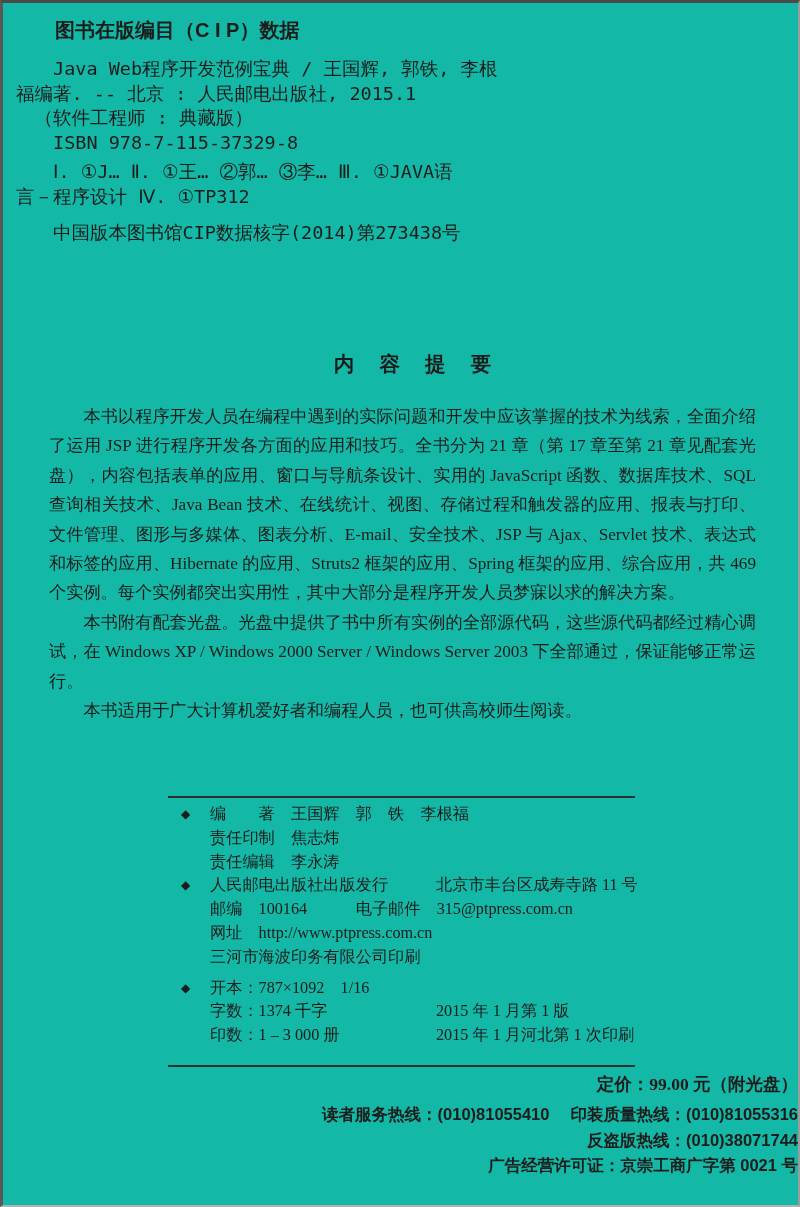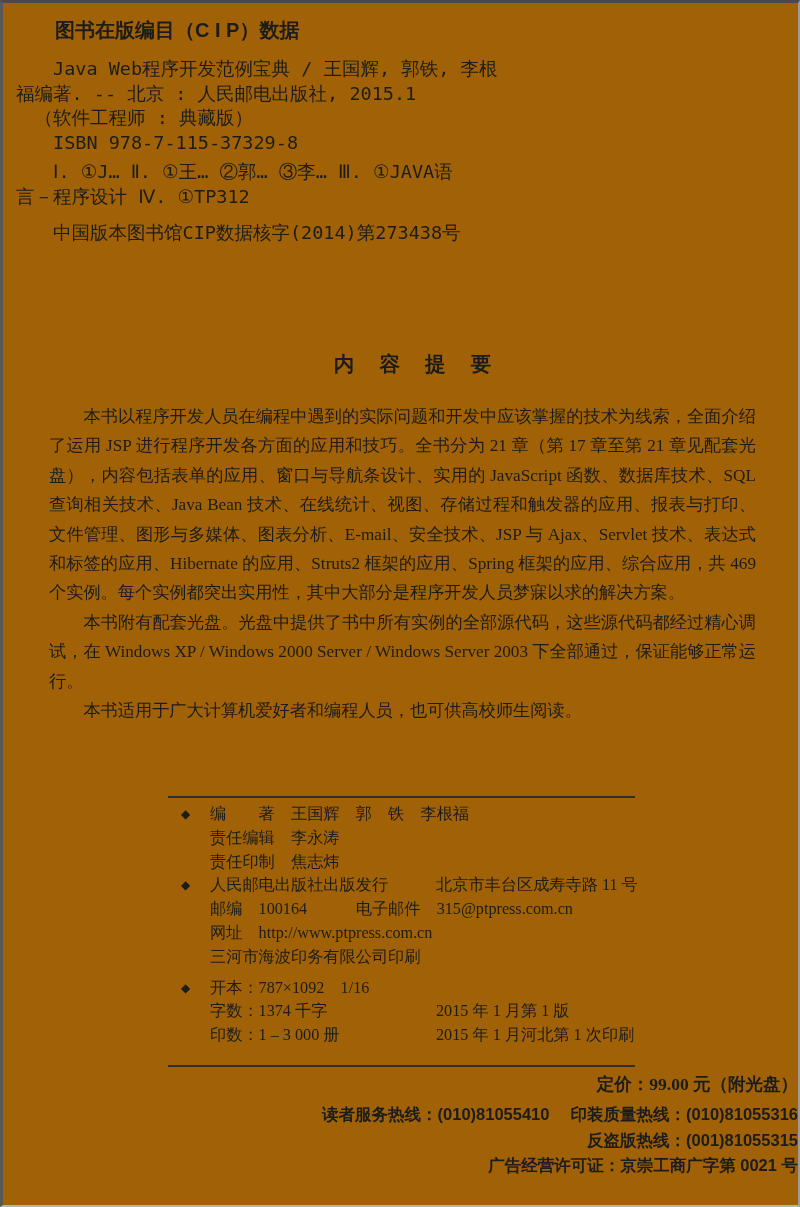--- a/index.html
+++ b/index.html
@@ -1,20 +1,20 @@
 <!DOCTYPE html>
 <html><head>
 <meta charset="utf-8">
 <style>
   html,body{margin:0;padding:0;background:#e8e8e8;}
   .page{
     position:relative;
     width:800px;height:1207px;
     margin:0 auto;
-    background:#a16207;
+    background:#14b8a6;
     box-sizing:border-box;
     border-top:3px solid #4a4a4a;
     border-left:3px solid #585858;
     border-right:2px solid #9c9c9c;
     border-bottom:2px solid #b3b3b3;
     color:#1c1c1c;
     overflow:hidden;
     font-family:"Liberation Serif", serif;
   }
   
@@ -97,24 +97,24 @@
 
   <section>
     <div class="rule rule-top"></div>
 
     <div class="colophon-rows">
       <div class="colophon-row">
         <span class="bullet">◆</span>
         <span class="left">编　　著　王国辉　郭　铁　李根福</span>
       </div>
       <div class="colophon-row">
-        <span class="left">责任编辑　李永涛</span>
+        <span class="left">责任印制　焦志炜</span>
       </div>
       <div class="colophon-row">
-        <span class="left">责任印制　焦志炜</span>
+        <span class="left">责任编辑　李永涛</span>
       </div>
       <div class="colophon-row">
         <span class="bullet">◆</span>
         <span class="left">人民邮电出版社出版发行</span>
         <span class="right">北京市丰台区成寿寺路 11 号</span>
       </div>
       <div class="colophon-row">
         <span class="left">邮编　100164　　　电子邮件　315@ptpress.com.cn</span>
       </div>
       <div class="colophon-row">
@@ -136,17 +136,17 @@
         <span class="right">2015 年 1 月河北第 1 次印刷</span>
       </div>
     </div>
 
     <div class="rule rule-bottom"></div>
     <div class="price-line">定价：99.00 元（附光盘）</div>
   </section>
 
   <footer class="hotlines">
     <div>读者服务热线：(010)81055410　 印装质量热线：(010)81055316</div>
-    <div>反盗版热线：(001)81055315</div>
+    <div>反盗版热线：(010)38071744</div>
     <div>广告经营许可证：京崇工商广字第 0021 号</div>
   </footer>
 
 </div>
 
 </body></html>

